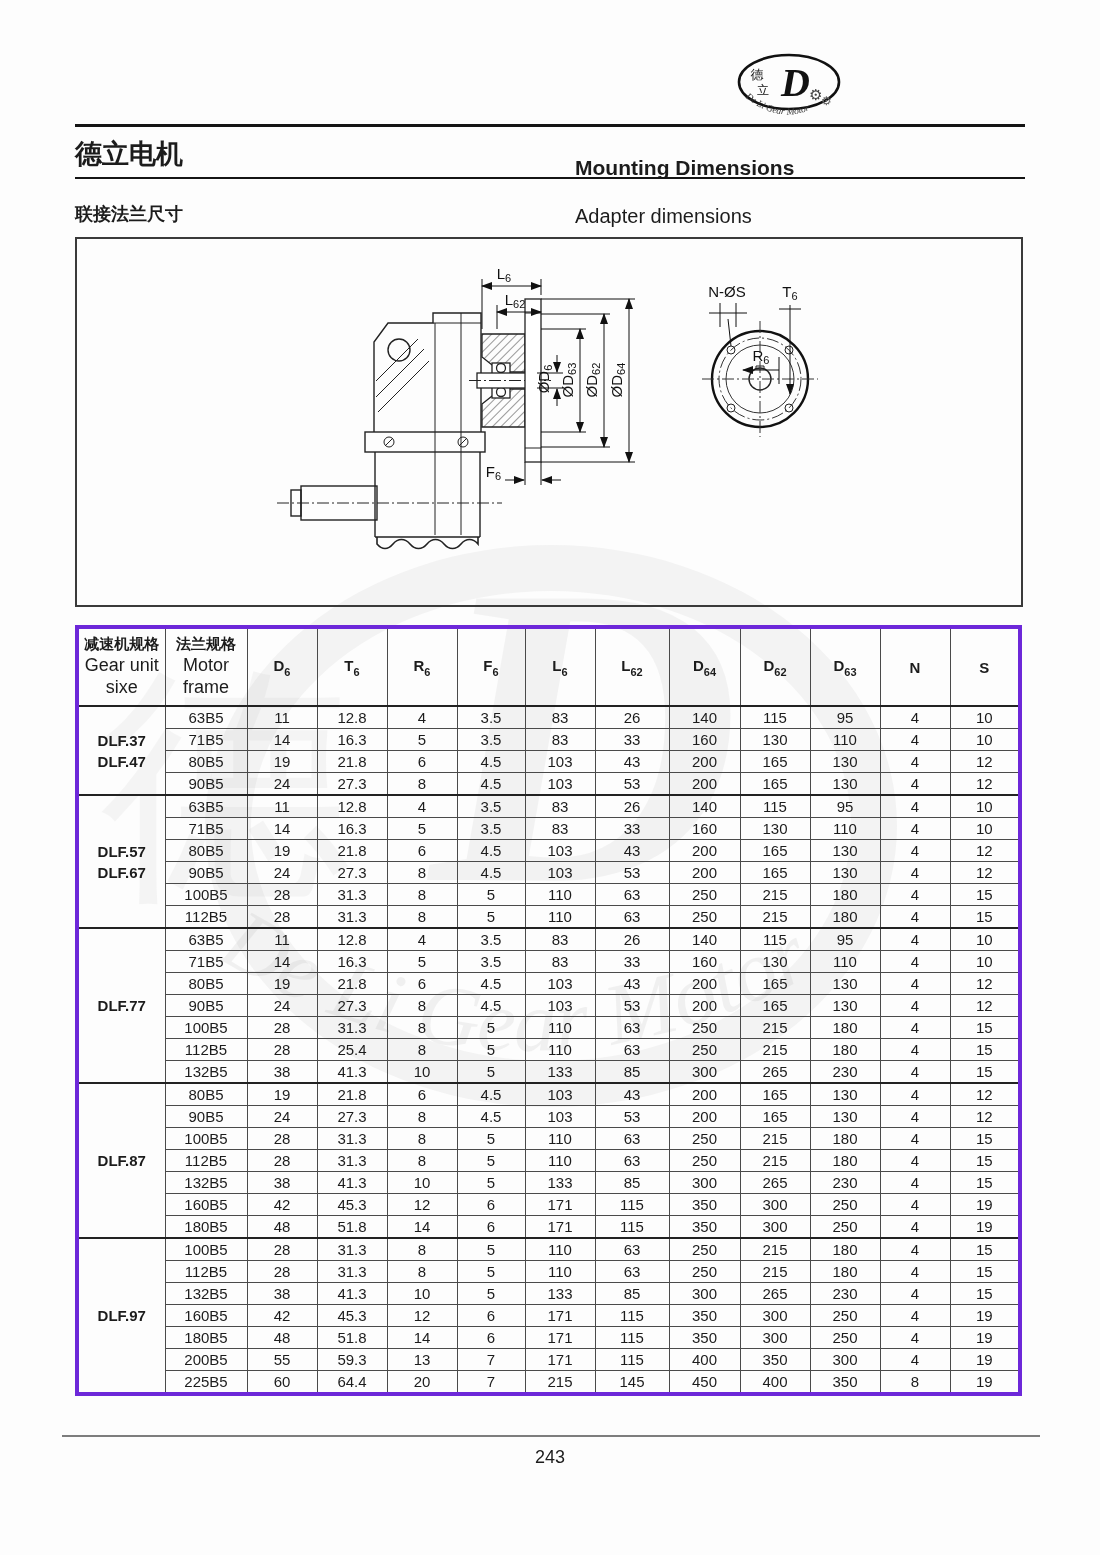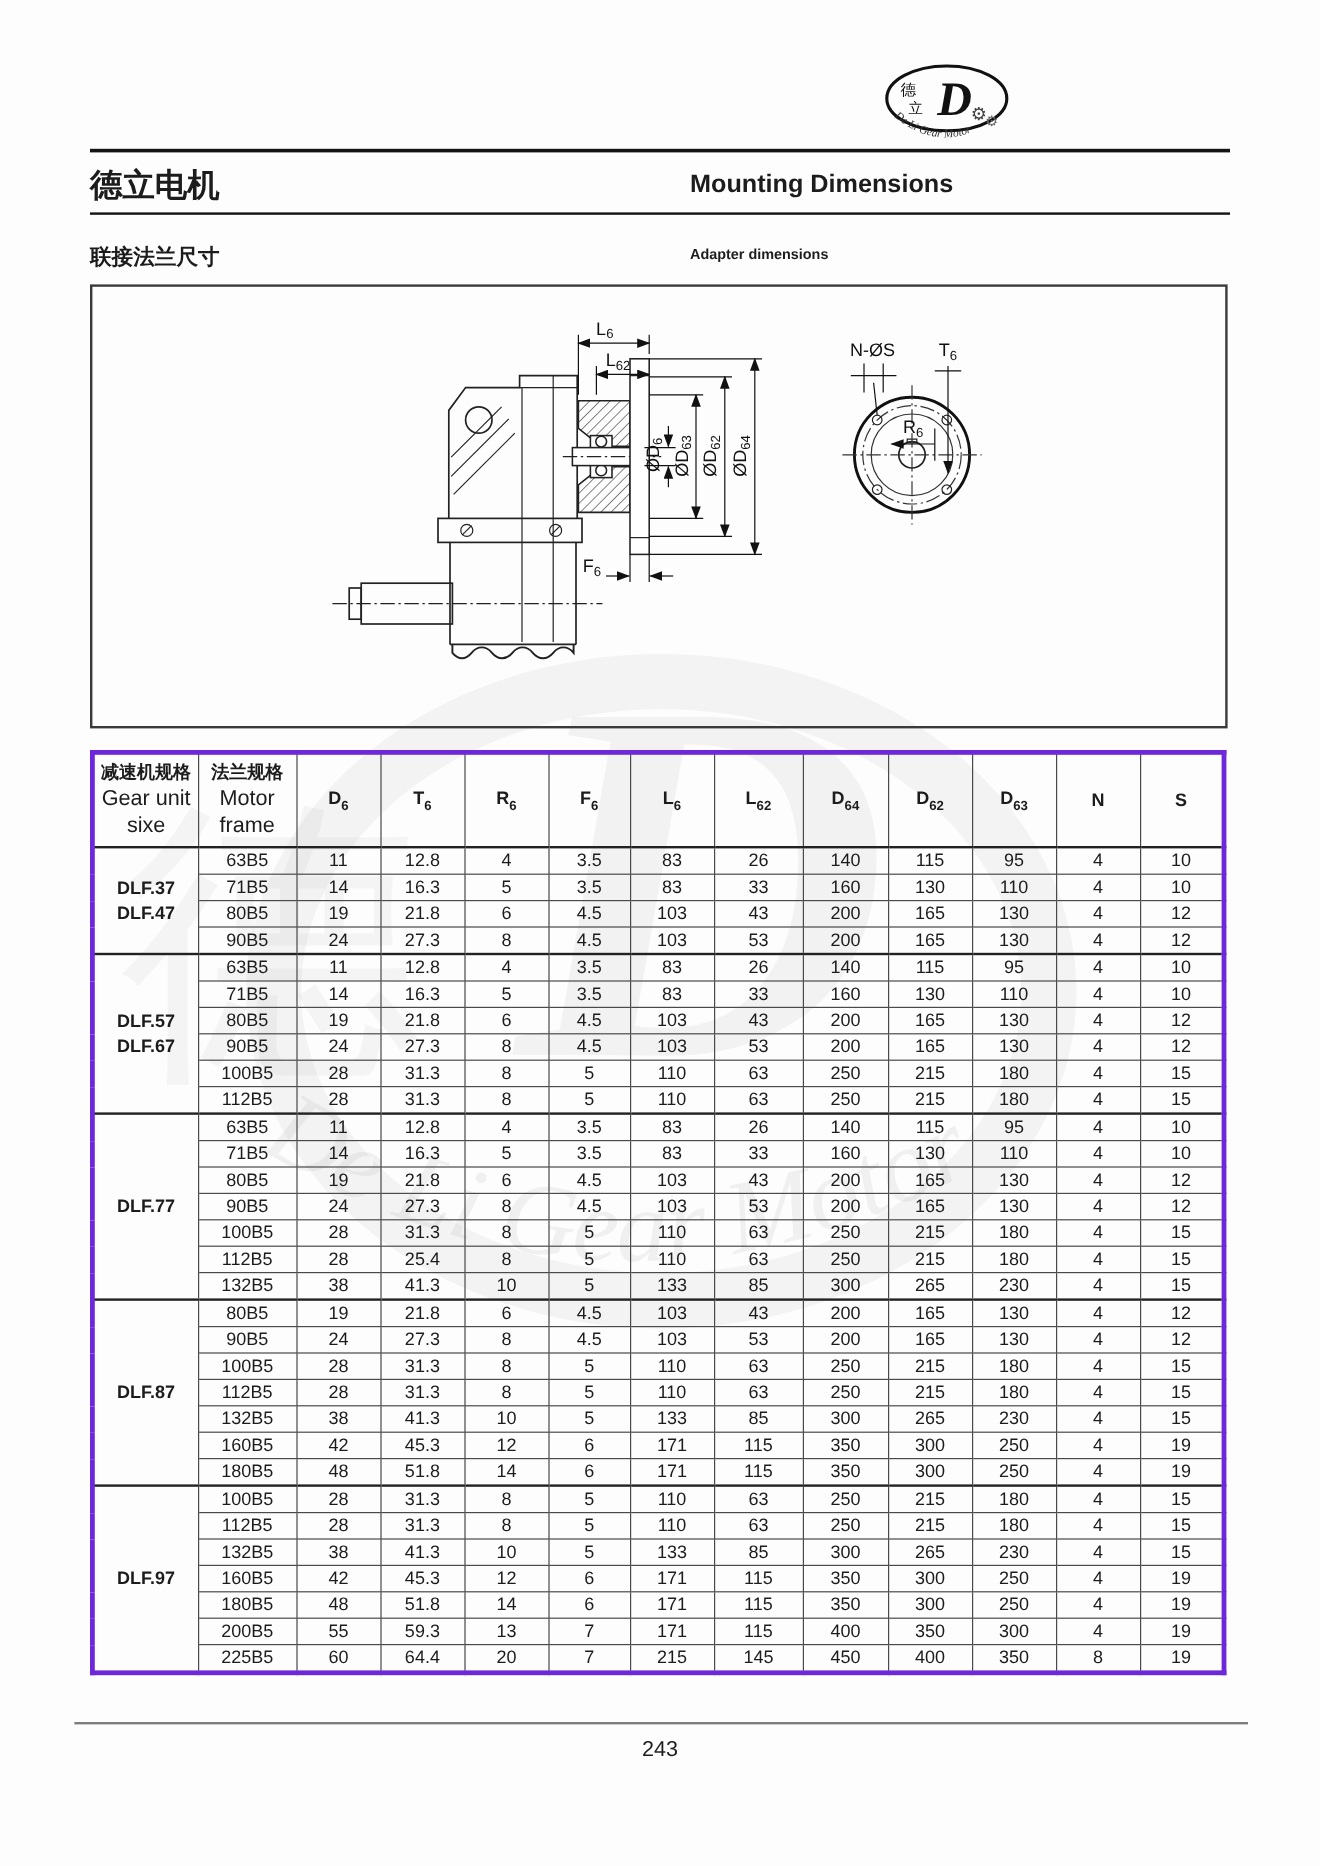--- a/index.html
+++ b/index.html
@@ -16,23 +16,23 @@
   .wm-cn{left:100px;top:660px;font-size:250px;opacity:.08;line-height:1;}
   .wm-script{left:170px;top:820px;width:800px;height:320px;opacity:.12;}
   
   .logo-badge{position:absolute;left:733px;top:52px;z-index:1;}
   .brand{position:absolute;left:848px;top:58px;z-index:1;font-size:44px;font-weight:bold;
          font-family:"Liberation Serif",serif;letter-spacing:9px;white-space:nowrap;}
   .rule{position:absolute;left:75px;width:950px;background:#141414;z-index:1;}
   .rule1{top:124px;height:3px;}
   .rule2{top:177px;height:2px;}
   .title-cn{position:absolute;left:75px;top:136px;font-size:27px;font-weight:600;z-index:1;}
-  .title-en{position:absolute;left:575px;top:142px;font-size:21px;font-weight:bold;z-index:1;}
+  .title-en{position:absolute;left:575px;top:156px;font-size:21px;font-weight:bold;z-index:1;}
   .sub-cn{position:absolute;left:75px;top:202px;font-size:18px;font-weight:bold;z-index:1;}
-  .sub-en{position:absolute;left:575px;top:205px;font-size:12px;font-weight:bold;z-index:1;}
+  .sub-en{position:absolute;left:575px;top:205px;font-size:20px;font-weight:normal;z-index:1;}
   
   .figure-box{position:absolute;left:75px;top:237px;width:944px;height:366px;
               border:2px solid #3a3a3a;z-index:1;background:transparent;}
   .figure-box svg{display:block;}
   .fig-label{font-family:"Liberation Sans",sans-serif;font-size:15px;fill:#111;}
   .fig-sub{font-size:11px;}
   
   .dim-table{position:absolute;left:75px;top:625px;z-index:1;border-collapse:collapse;
              table-layout:fixed;border:4px solid #6d28d9;}
   .dim-table th,.dim-table td{border:1px solid #4a4a4a;text-align:center;vertical-align:middle;

